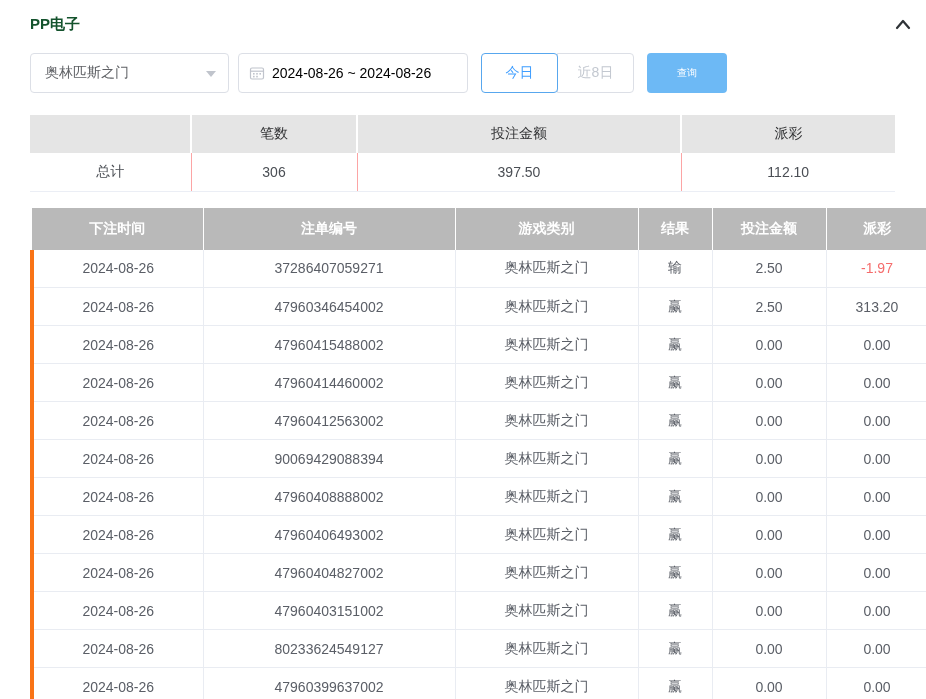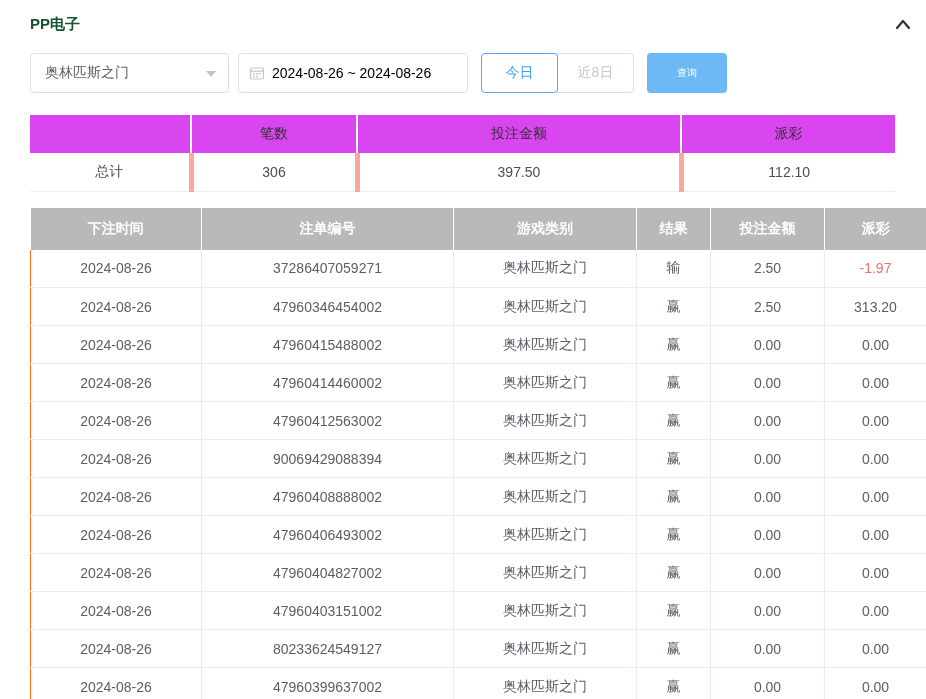--- a/index.html
+++ b/index.html
@@ -46,42 +46,42 @@
   .qbtn.active { border-color: #58a7ee; color: #409eff; position: relative; z-index: 1; border-radius: 4px; }
   .search-btn {
     margin-left: 13px; width: 80px; height: 40px; border: none; border-radius: 4px;
     background: #6db9f5; color: #fff; font-size: 10px; cursor: pointer; font-family: inherit;
   }
 
   
   table { border-collapse: collapse; table-layout: fixed; }
   .summary-table { width: 865px; margin: 22px 0 0 30px; font-size: 14px; }
   .summary-table th {
-    background: #d946ef; height: 38px; font-weight: 400; color: #303133;
+    background: #e5e5e5; height: 38px; font-weight: 400; color: #303133;
     border-right: 2px solid #fff; text-align: center;
   }
   .summary-table th:last-child { border-right: none; }
   .summary-table td {
     height: 38px; color: #4a4e54; text-align: center;
-    border-bottom: 1px solid #ebeef5; border-right: 5px solid #fca5a5;
+    border-bottom: 1px solid #ebeef5; border-right: 1px solid #fca5a5;
   }
   .summary-table td:last-child { border-right: none; }
 
   
   .main-table { width: 896px; margin: 16px 0 0 30px; font-size: 14px; }
   .main-table thead th {
     background: #b9b9b9; color: #fff; font-weight: 700; height: 42px;
     border-right: 1px solid #fff; text-align: center;
   }
   .main-table thead th:last-child { border-right: none; }
   .main-table tbody td {
     height: 38px; color: #5a5e66; text-align: center; background: #fff;
     border-bottom: 1px solid #e9ecf2; border-right: 1px solid #e9ecf2;
   }
-  .main-table tbody td:first-child { border-left: 1px solid #f97316; text-align: center; }
+  .main-table tbody td:first-child { border-left: 4px solid #f97316; text-align: center; }
   .main-table tbody td.neg { color: #f56c6c; }
 </style>
 </head>
 <body>
 
 <div class="panel">
 
   <div class="panel-header">
     <div class="panel-title">PP电子</div>
     <button class="collapse-btn">

